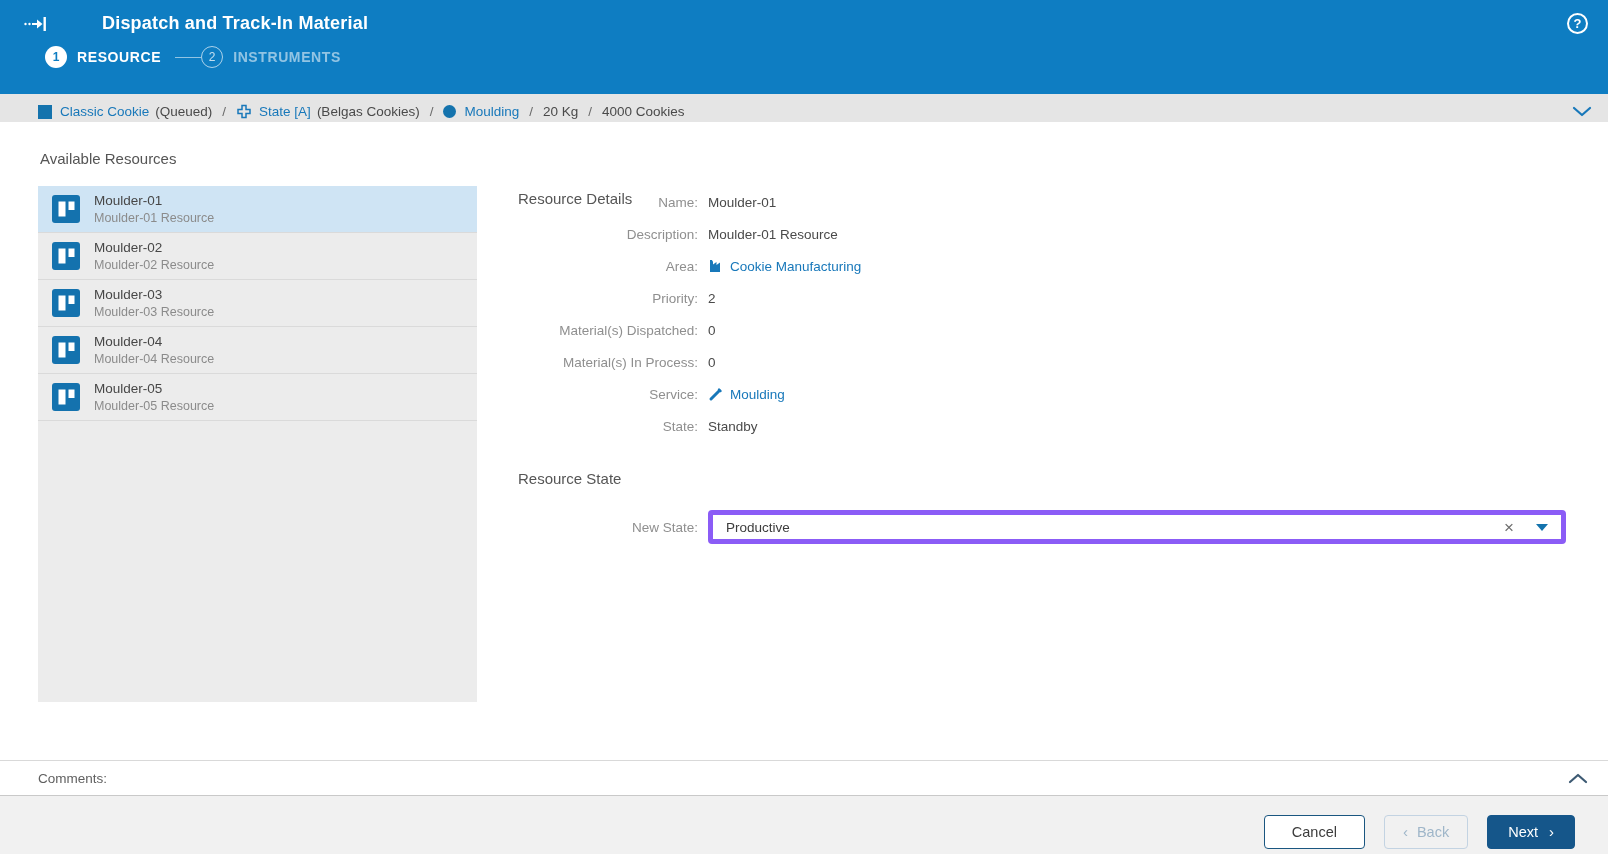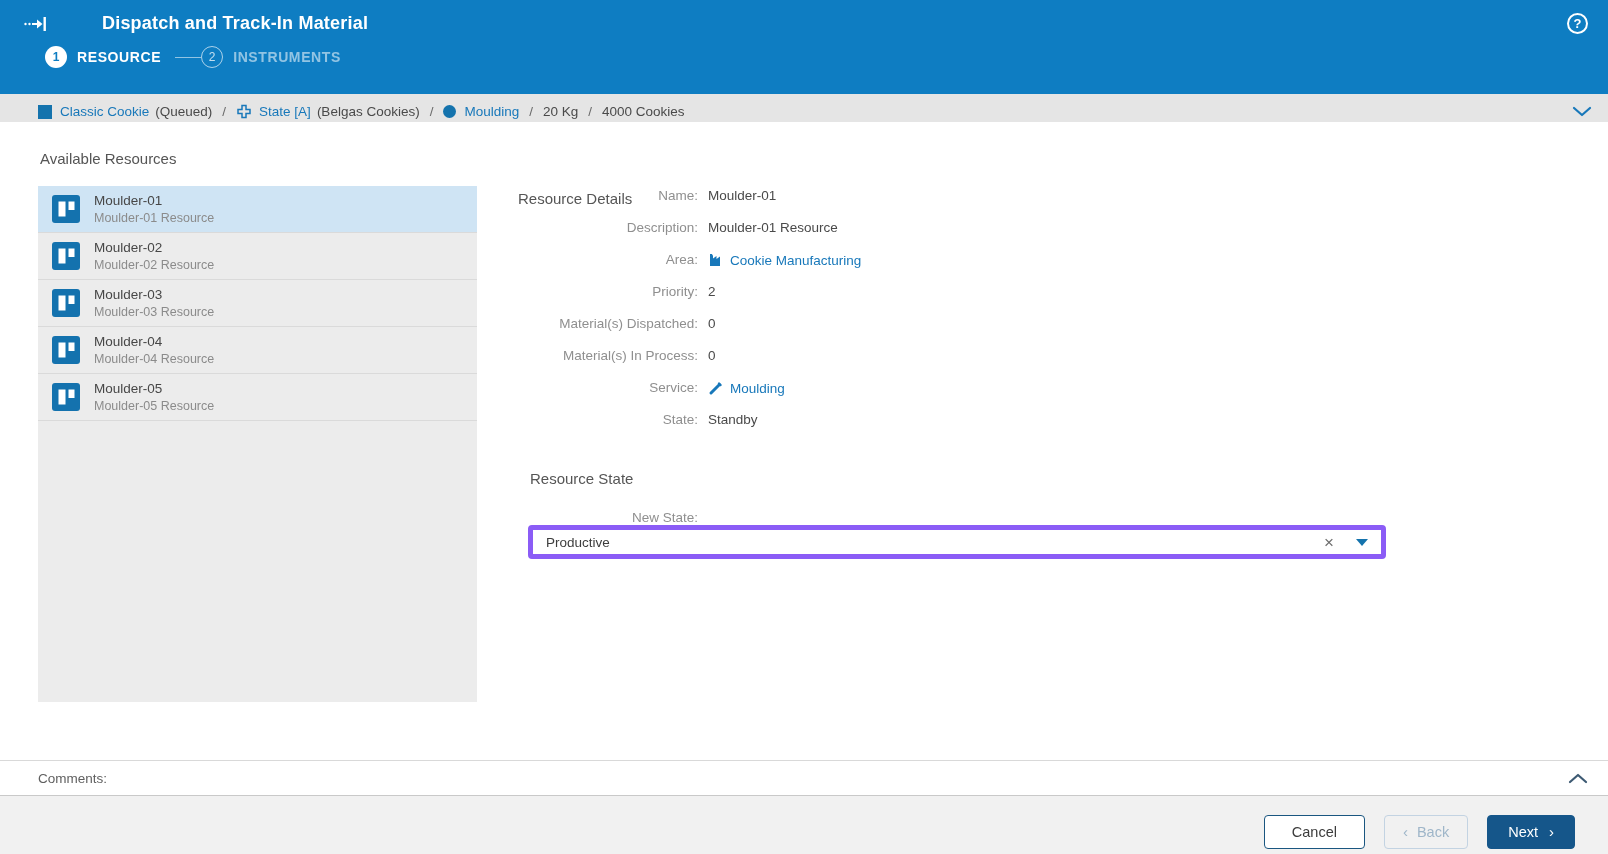--- a/index.html
+++ b/index.html
@@ -50,27 +50,27 @@
   .resource-item { height: 47px; display: flex; align-items: center; padding-left: 14px; border-bottom: 1px solid #dadada;
                    background: #ececec; cursor: pointer; }
   .resource-item.selected { background: #cfe4f4; }
   .res-icon { width: 28px; height: 28px; margin-right: 14px; flex-shrink: 0; }
   .res-text { line-height: 1.3; }
   .res-name { font-size: 13.5px; color: #474747; }
   .res-desc { font-size: 12.5px; color: #8b8b8b; }
 
   
   .fields { position: absolute; left: 518px; top: 66px; }
-  .frow { display: flex; align-items: flex-start; height: 22px; margin-bottom: 10px; font-size: 13.5px; }
+  .frow { display: flex; align-items: flex-end; height: 22px; margin-bottom: 10px; font-size: 13.5px; }
   .flabel { width: 180px; text-align: right; color: #8f8f8f; flex-shrink: 0; }
   .fvalue { margin-left: 10px; color: #4a4a4a; display: flex; align-items: center; }
   .fvalue.link { color: #1878ba; cursor: pointer; }
   .fvalue .inline-icon { width: 16px; height: 16px; margin-right: 6px; }
 
-  .state-row { position: absolute; left: 518px; top: 388px; display: flex; font-size: 13.5px; flex-direction: column; }
+  .state-row { position: absolute; left: 518px; top: 388px; display: flex; align-items: center; font-size: 13.5px; }
   .dropdown { margin-left: 10px; width: 858px; height: 34px; background: #fff; border: 5px solid #8b5cf6; border-radius: 4px;
               display: flex; align-items: center; padding: 0 13px; cursor: pointer; }
   .dd-value { flex: 1; font-size: 13.5px; color: #3d3d3d; }
   .dd-clear { color: #6e6e6e; font-size: 17px; line-height: 1; margin-right: 22px; cursor: pointer; }
   .dd-caret { width: 0; height: 0; border-left: 6px solid transparent; border-right: 6px solid transparent;
               border-top: 7px solid #1473ad; cursor: pointer; }
 
   
   .comments-bar { position: absolute; top: 760px; left: 0; width: 1608px; height: 36px; background: #fff;
                   border-top: 1px solid #d9d9d9; border-bottom: 1px solid #c9c9c9;
@@ -263,21 +263,21 @@
         </span>
         <span>Moulding</span>
       </span>
     </div>
     <div class="frow">
       <span class="flabel">State:</span>
       <span class="fvalue">Standby</span>
     </div>
   </div>
 
-  <div class="panel-heading" style="left:518px; top:348px;margin-left:12px;">Resource State</div>
+  <div class="panel-heading" style="left:518px; top:348px;">Resource State</div>
   <div class="state-row">
     <span class="flabel">New State:</span>
     <div class="dropdown">
       <span class="dd-value">Productive</span>
       <span class="dd-clear">×</span>
       <span class="dd-caret"></span>
     </div>
   </div>
 </div>
 

